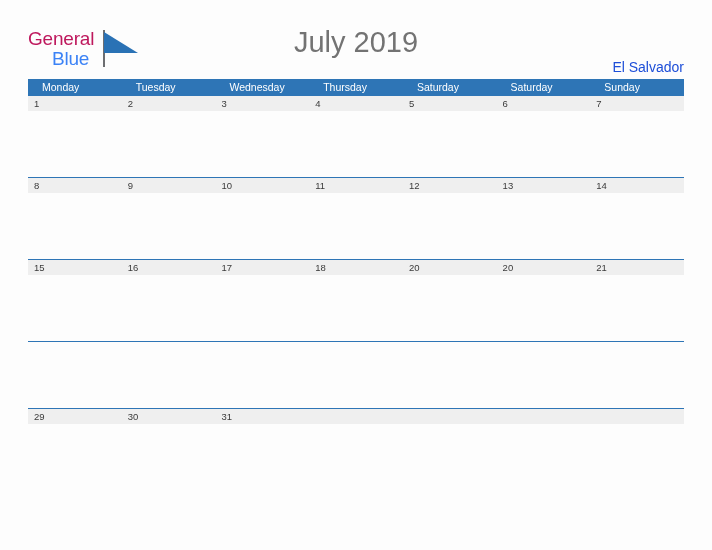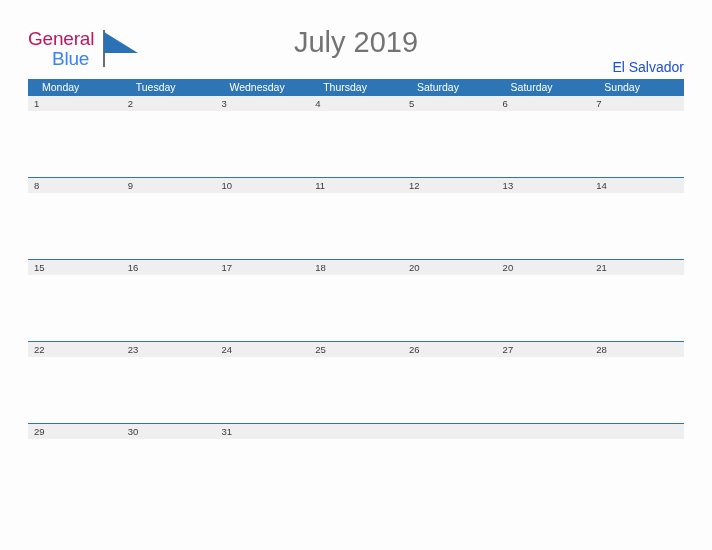--- a/index.html
+++ b/index.html
@@ -221,29 +221,20 @@
         <div class="date-cell">17</div>
         <div class="date-cell">18</div>
         <div class="date-cell">20</div>
         <div class="date-cell">20</div>
         <div class="date-cell">21</div>
       </div>
       <div class="week-body"></div>
     </div>
 
     <div class="week-row">
-      <div class="date-band">
-        <div class="date-cell">22</div>
-        <div class="date-cell">23</div>
-        <div class="date-cell">24</div>
-        <div class="date-cell">25</div>
-        <div class="date-cell">26</div>
-        <div class="date-cell">27</div>
-        <div class="date-cell">28</div>
-      </div>
       <div class="week-body"></div>
     </div>
 
     <div class="week-row">
       <div class="date-band">
         <div class="date-cell">29</div>
         <div class="date-cell">30</div>
         <div class="date-cell">31</div>
         <div class="date-cell empty"></div>
         <div class="date-cell empty"></div>

